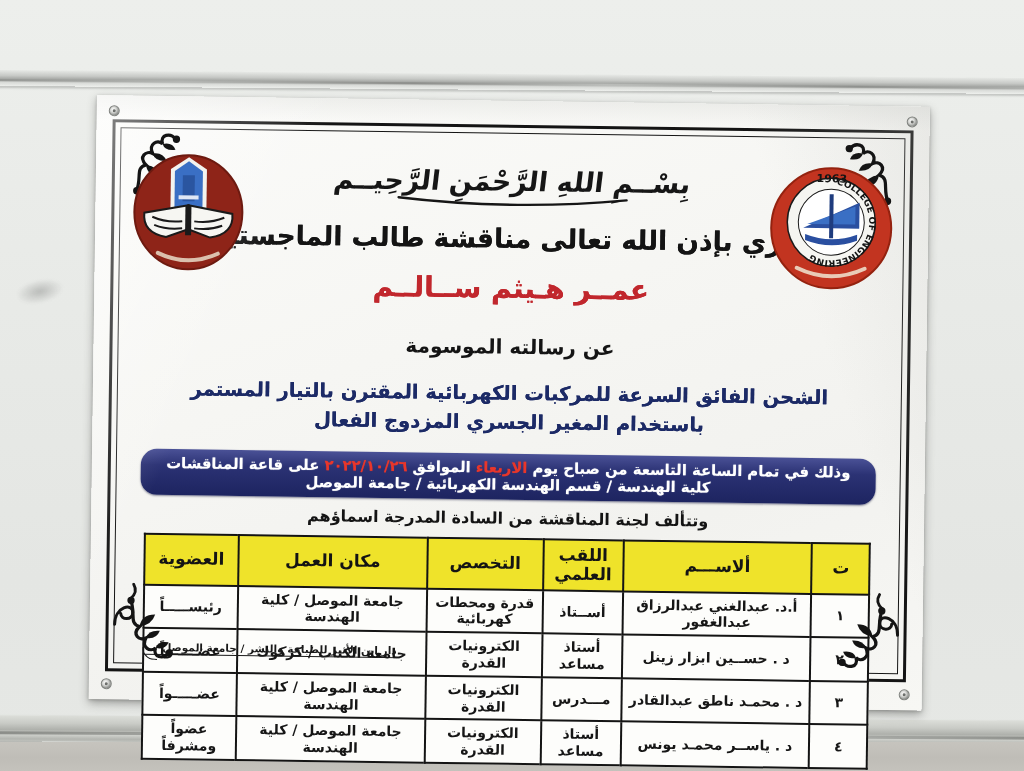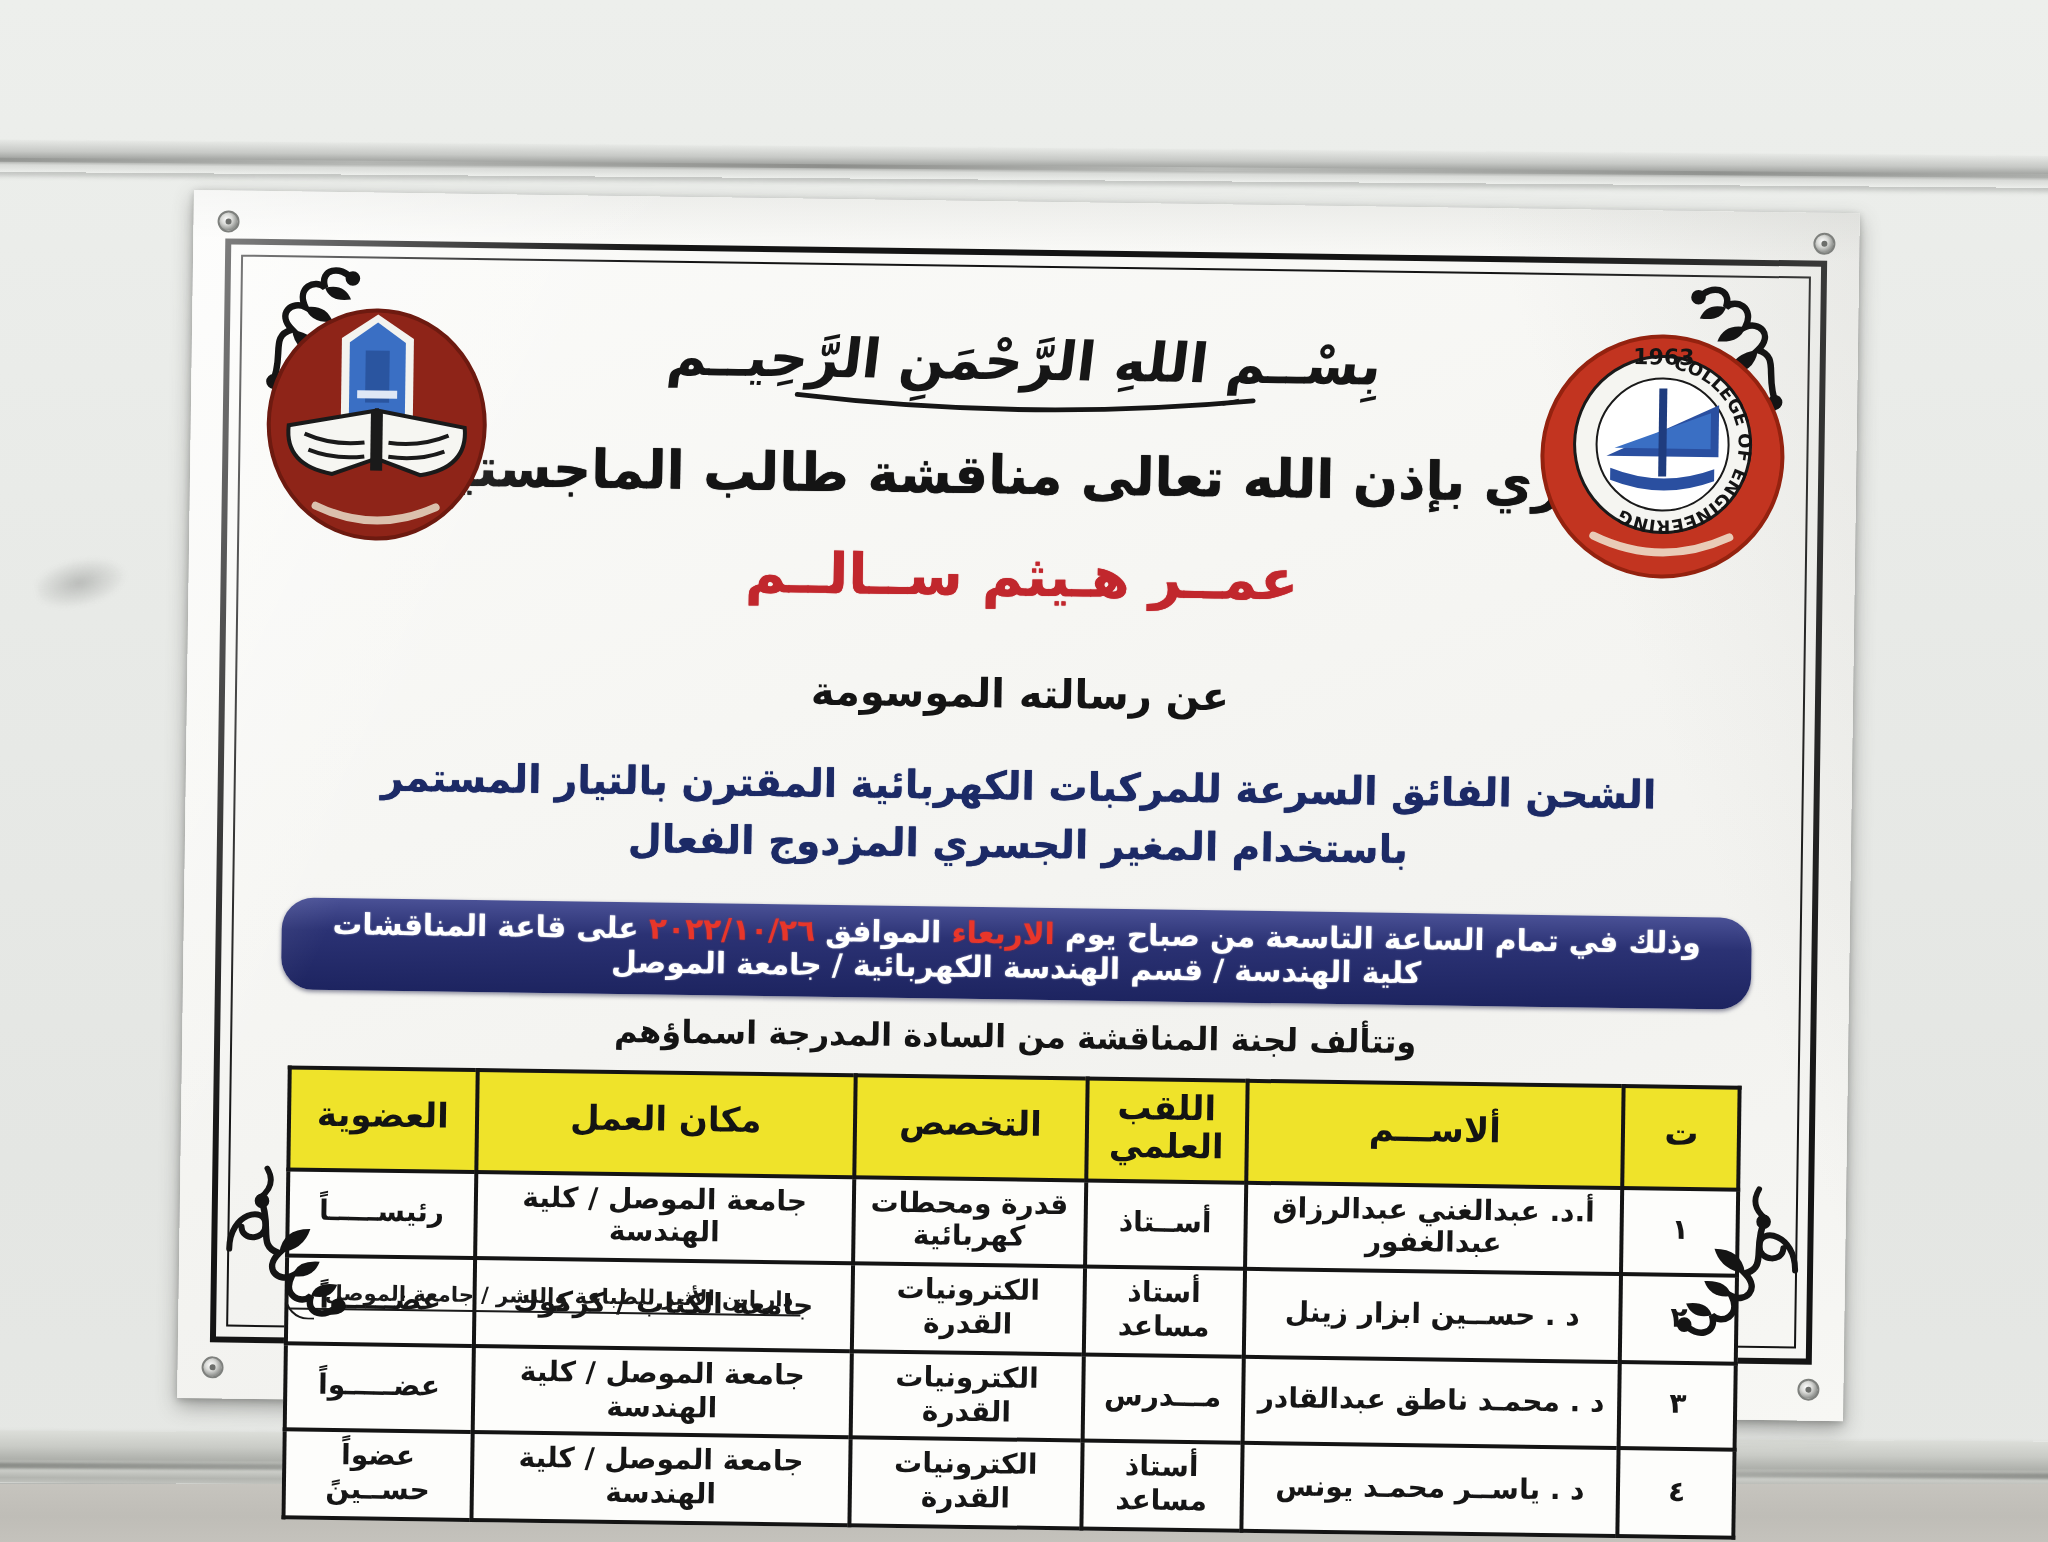--- a/index.html
+++ b/index.html
@@ -290,21 +290,21 @@
               <td>الكترونيات القدرة</td>
               <td>جامعة الموصل / كلية الهندسة</td>
               <td>عضـــــواً</td>
             </tr>
             <tr>
               <td>٤</td>
               <td>د . ياســر محمـد يونس</td>
               <td>أستاذ مساعد</td>
               <td>الكترونيات القدرة</td>
               <td>جامعة الموصل / كلية الهندسة</td>
-              <td>عضواً حســينً</td>
+              <td>عضواً ومشرفاً</td>
             </tr>
           </tbody>
         </table>
 
         <div class="printer">دار ابن الأثير للطباعة والنشر / جامعة الموصل</div>
       </div>
     </div>
   </div>
 </div>
 

